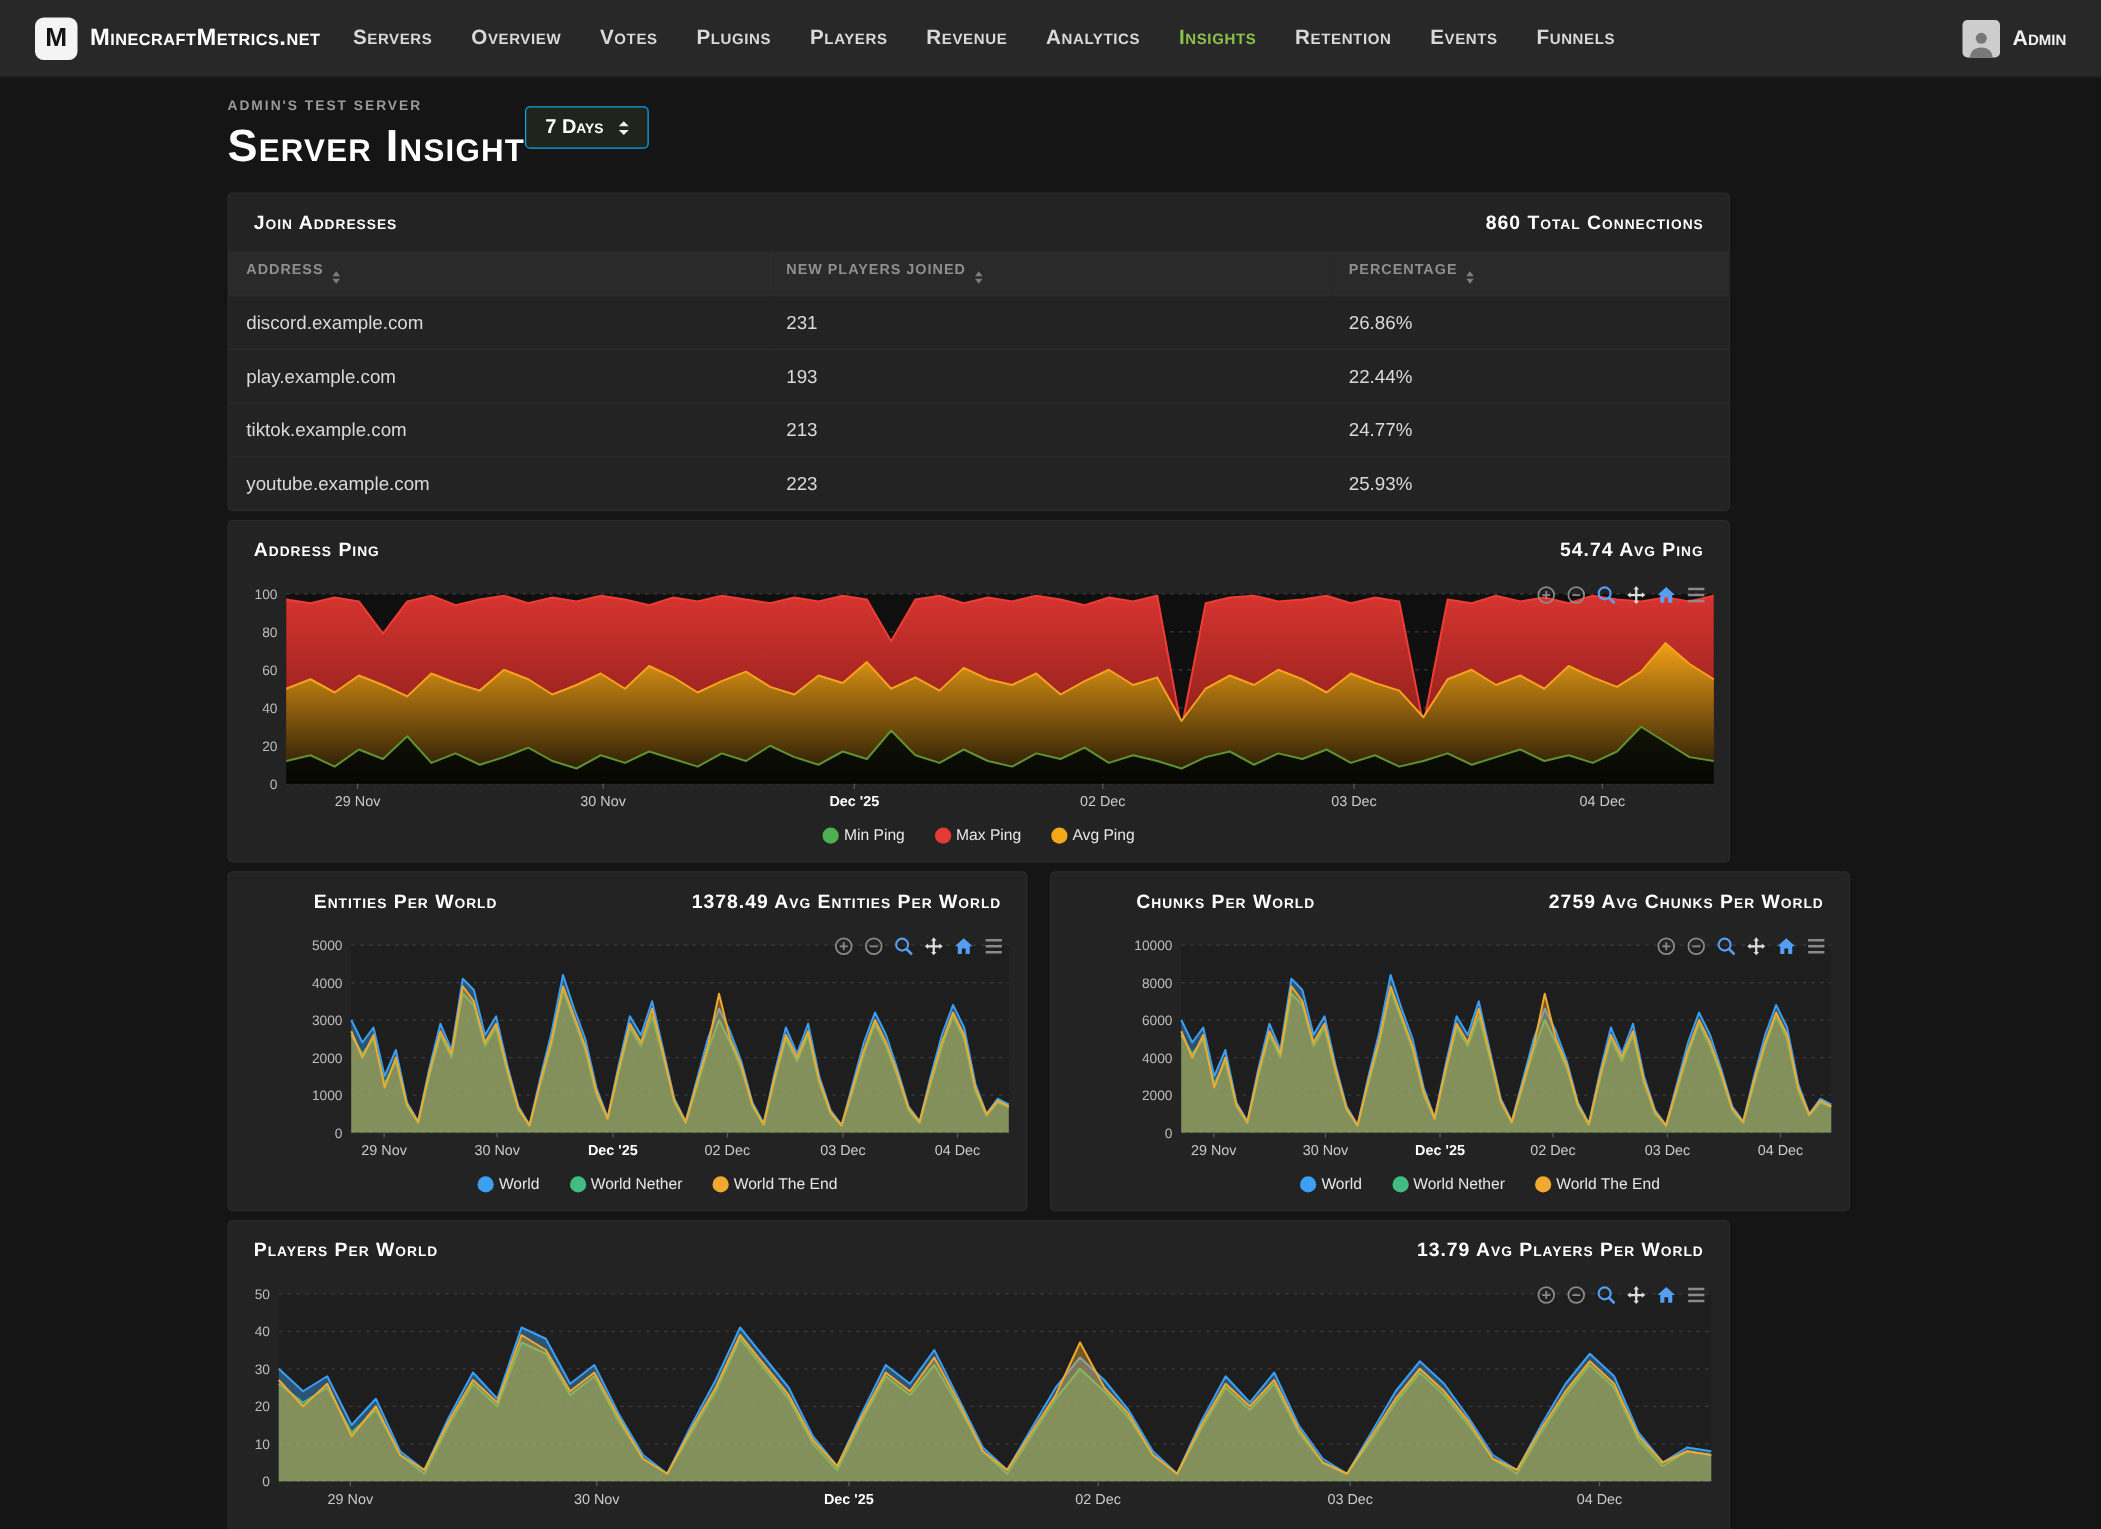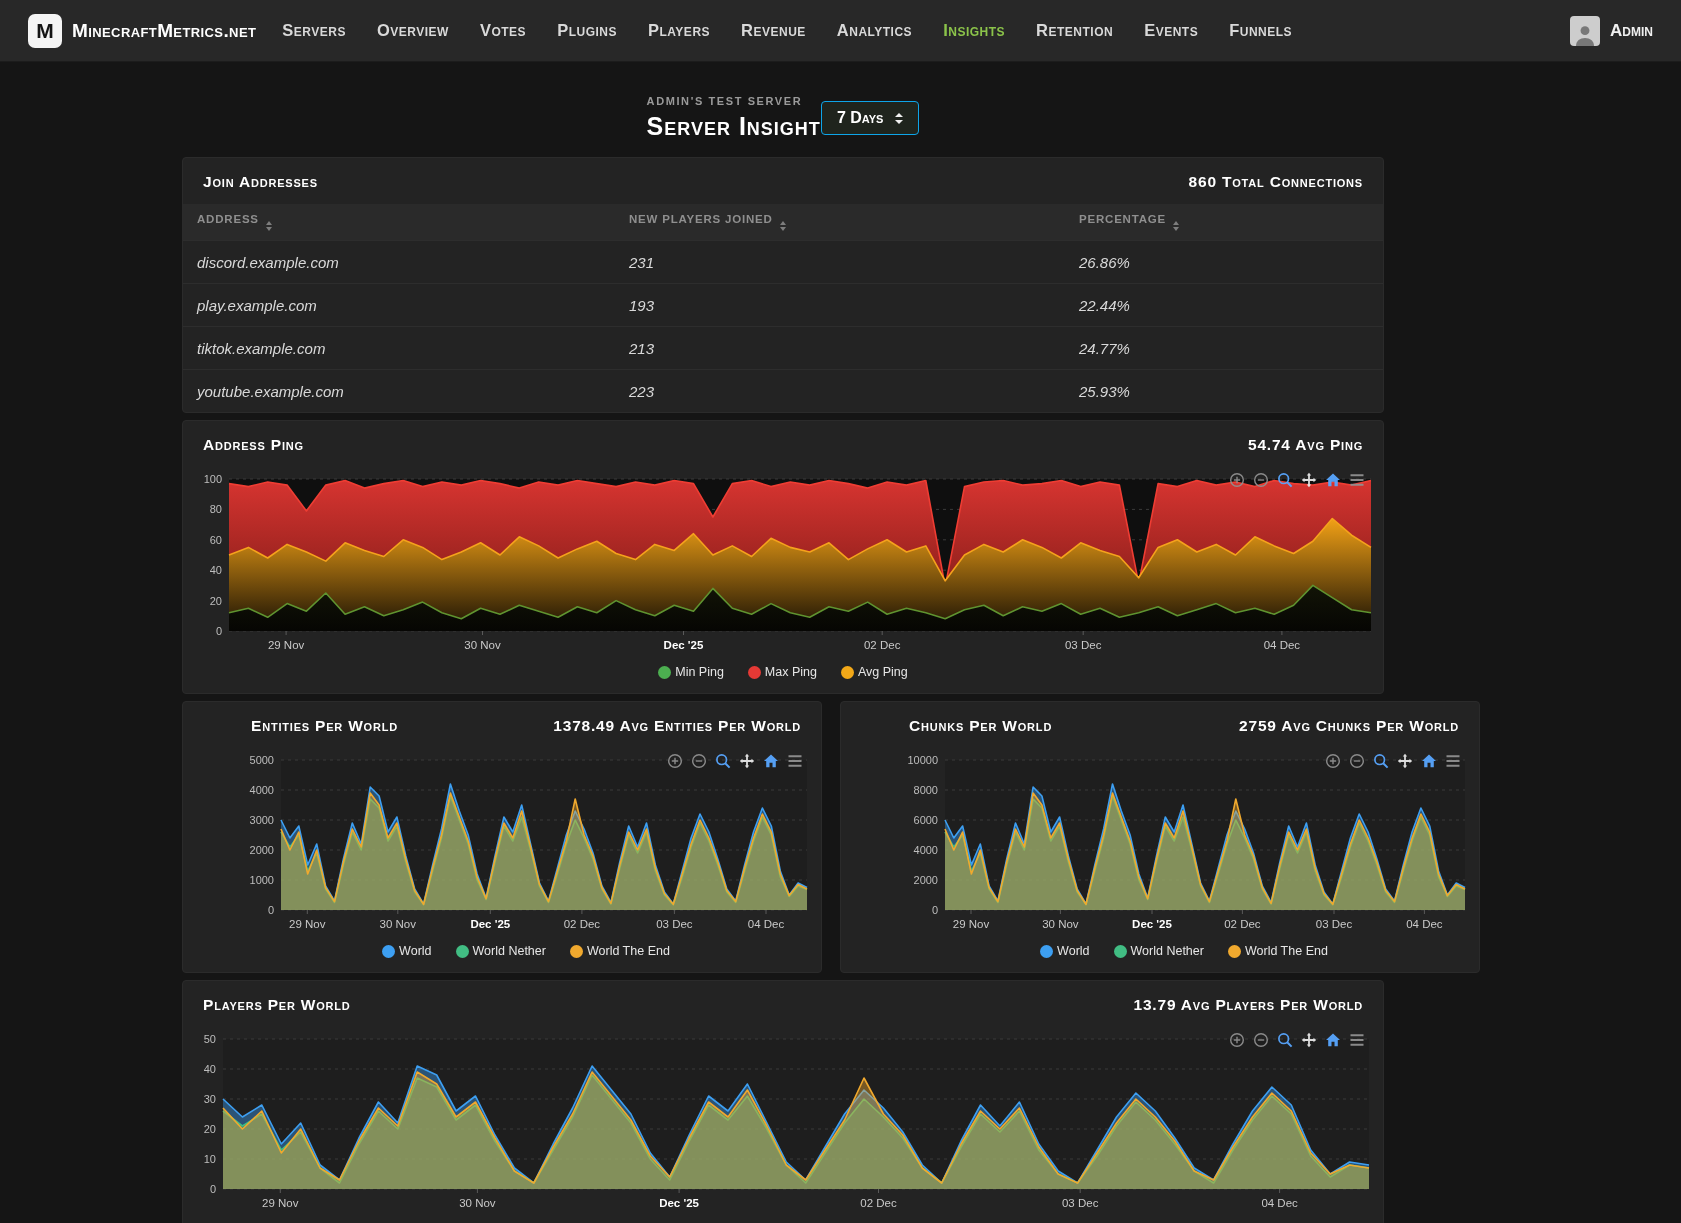--- a/index.html
+++ b/index.html
@@ -19,25 +19,25 @@
   .brand { font-variant:small-caps; font-weight:bold; font-size:19px; letter-spacing:.4px; color:#fff; }
   .nav-items { display:flex; gap:31px; flex:1; margin-left:26px; }
   .nav-item { font-variant:small-caps; font-weight:bold; font-size:16.5px;
               letter-spacing:.5px; color:#d9d9d9; cursor:pointer; white-space:nowrap; }
   .nav-user { display:flex; align-items:center; gap:10px; cursor:pointer; }
   .avatar { width:30px; height:30px; background:#cdcdcd; border-radius:4px;
             display:flex; align-items:flex-end; justify-content:center; overflow:hidden; }
   .user-name { font-variant:small-caps; font-weight:bold; font-size:17px; color:#f0f0f0; }
   
   .content { width:1202px; margin-left:182px; }
-  .page-head { display:flex; justify-content:center; align-items:flex-start;
-               margin-top:33px; margin-bottom:16px; }
+  .page-head { display:flex; justify-content:flex-start; align-items:flex-start;
+               margin-top:17px; margin-bottom:16px; }
   .server-label { text-transform:uppercase; font-size:11px; letter-spacing:1.6px;
                   color:#9a9a9a; font-weight:bold; margin-bottom:5px; }
-  .page-title { font-variant:small-caps; font-size:25px; font-weight:bold;
+  .page-title { font-variant:small-caps; font-size:36px; font-weight:bold;
                 letter-spacing:1px; color:#fff; margin:0; }
   .period-btn { display:flex; align-items:center; gap:12px; background:#1f241d;
                 border:1px solid #0ea5e9; border-radius:4px; padding:7px 15px;
                 font-variant:small-caps; font-weight:bold; font-size:16px; color:#fff;
                 cursor:pointer; font-family:inherit; margin-top:6px; }
   .updown { display:flex; flex-direction:column; gap:3px; }
   .tri-up   { width:0; height:0; border-left:4px solid transparent; border-right:4px solid transparent; border-bottom:4.5px solid #7d7d7d; display:block; }
   .tri-down { width:0; height:0; border-left:4px solid transparent; border-right:4px solid transparent; border-top:4.5px solid #7d7d7d; display:block; }
   .tri-w.tri-up { border-bottom-color:#f0f0f0; }
   .tri-w.tri-down { border-top-color:#f0f0f0; }
@@ -48,21 +48,21 @@
                               letter-spacing:.8px; color:#fff;text-align:right; }
   
   table { width:100%; border-collapse:collapse; }
   thead tr { background:#2a2a2a; }
   th { text-align:left; font-size:11.5px; color:#8f8f8f; text-transform:uppercase;
        letter-spacing:.8px; padding:9px 14px; font-weight:bold; cursor:pointer; }
   th.c1 { width:36%; } th.c2 { width:37.5%; } th.c3 { width:26.5%; }
   .sort-ic { display:inline-flex; flex-direction:column; gap:2px; margin-left:7px; vertical-align:-2px; }
   .sort-ic .tri-up { border-left-width:3.5px; border-right-width:3.5px; border-bottom-width:4px; }
   .sort-ic .tri-down { border-left-width:3.5px; border-right-width:3.5px; border-top-width:4px; }
-  td { padding:12.5px 14px; font-size:15px; color:#d9d9d9; border-top:1px solid #2d2d2d;font-style:italic; }
+  td { padding:12.5px 14px; font-size:15px; color:#d9d9d9; border-top:1px solid #2d2d2d; }
   
   .chart-wrap { position:relative; padding:2px 8px 0 4px; }
   .chart-wrap svg { display:block; }
   .modebar { position:absolute; top:5px; right:18px; display:flex; gap:8px; z-index:2; }
   .modebar span { display:block; cursor:pointer; opacity:.95; }
   .legend { display:flex; justify-content:center; gap:8px; padding:8px 0 14px; }
   .legend-item { display:flex; align-items:center; gap:4px; font-size:12.5px;
                  color:#e6e6e6; cursor:pointer; padding:0 8px; }
   .legend-dot { width:13px; height:13px; border-radius:50%; flex:0 0 auto; }
   .row2 { display:flex; gap:18px; }

